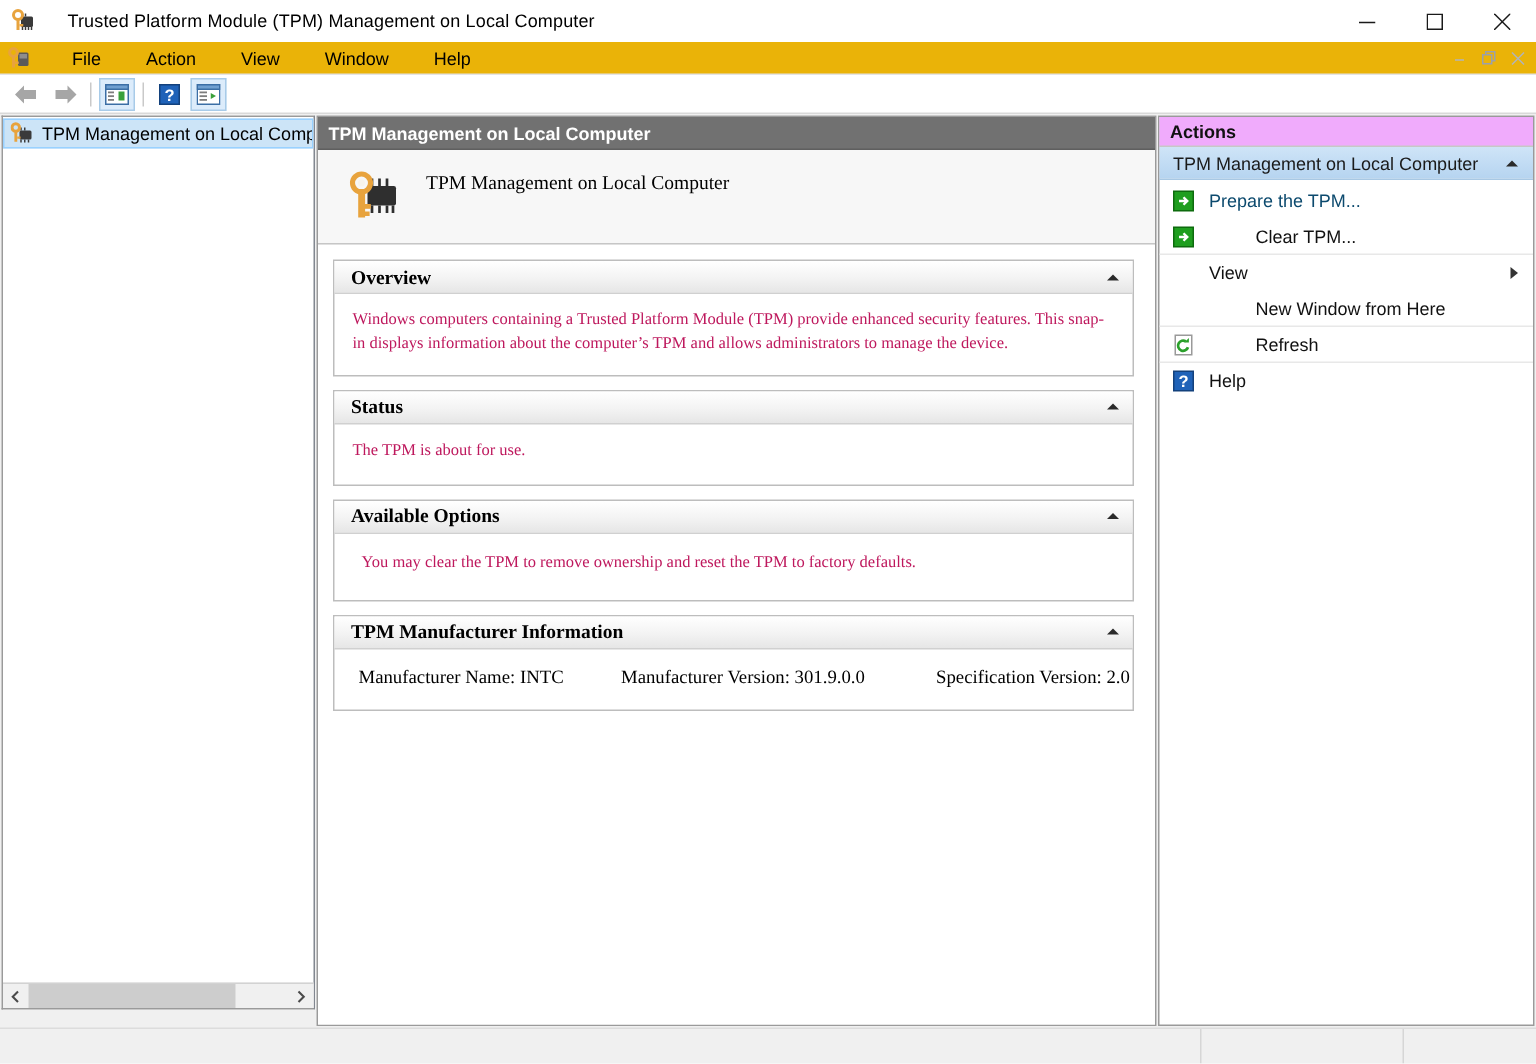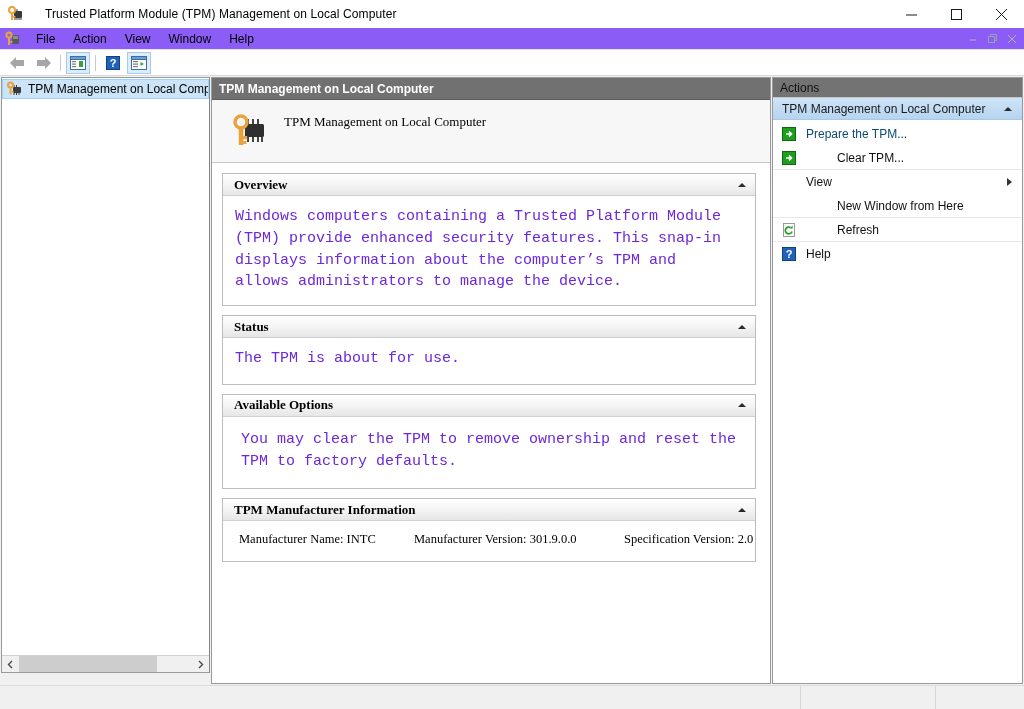--- a/index.html
+++ b/index.html
@@ -46,24 +46,25 @@
   .winbtn {
     width: 45px; height: 28px;
     display: flex; align-items: center; justify-content: center;
     color: #222; font-size: 12px;
   }
   .winbtn svg { display: block; }
 
   
   .menubar {
     height: 22px; flex: 0 0 22px;
-    background: #8b5cf6;
+    background: #eab308;
     display: flex; align-items: center;
     border-bottom: 1px solid #e4e4e4;
     position: relative;
+    gap: 12px;
   }
   .menu-icon {
     width: 16px; height: 16px; margin-left: 5px; margin-right: 6px;
     position: relative; flex: 0 0 16px;
   }
   .menu-item {
     font-size: 12px; color: #000;
     padding: 2px 9px;
     white-space: nowrap;
   }
@@ -212,23 +213,23 @@
     color: #000;
   }
   .chev {
     width: 0; height: 0;
     border-left: 4px solid transparent;
     border-right: 4px solid transparent;
     border-bottom: 4px solid #2a2a2a;
     margin-right: 2px;
   }
   .section-body {
-    font-family: Liberation Mono, monospace;
-    font-size: 15px;
-    color: #6d28d9;
+    font-family: Liberation Serif, serif;
+    font-size: 11px;
+    color: #be185d;
     line-height: 1.45;
     padding: 9px 14px 11px 12px;
   }
   .section-body.pad-overview { padding: 10px 16px 12px 12px; }
   .section-body.pad-status { padding: 10px 12px 14px 12px; }
   .section-body.pad-options { padding: 12px 12px 16px 18px; }
   .mfr-row {
     display: flex;
     font-family: "Liberation Serif", serif;
     font-size: 12.5px;
@@ -243,25 +244,25 @@
   .actions-pane {
     width: 251px; flex: 0 0 251px;
     background: #ffffff;
     border: 1px solid #9a9a9a;
     margin: 1px 1px 1px 1px;
     display: flex; flex-direction: column;
     min-height: 0;
   }
   .actions-head {
     height: 20px; flex: 0 0 20px;
-    background: #737373;
+    background: #f0abfc;
     border-bottom: 1px solid #c7c7c7;
     display: flex; align-items: center;
     padding-left: 7px;
-    font-size: 12px; font-weight: normal; color: #111;
+    font-size: 12px; font-weight: bold; color: #111;
   }
   .actions-group {
     height: 22px; flex: 0 0 22px;
     background: linear-gradient(to bottom, #cfe4f7 0%, #c2dcf4 50%, #b6d4f0 100%);
     border-bottom: 1px solid #a8c8e4;
     display: flex; align-items: center; justify-content: space-between;
     padding: 0 8px 0 9px;
     font-size: 12px; color: #1a1a1a;
   }
   .actions-list { padding-top: 2px; }

